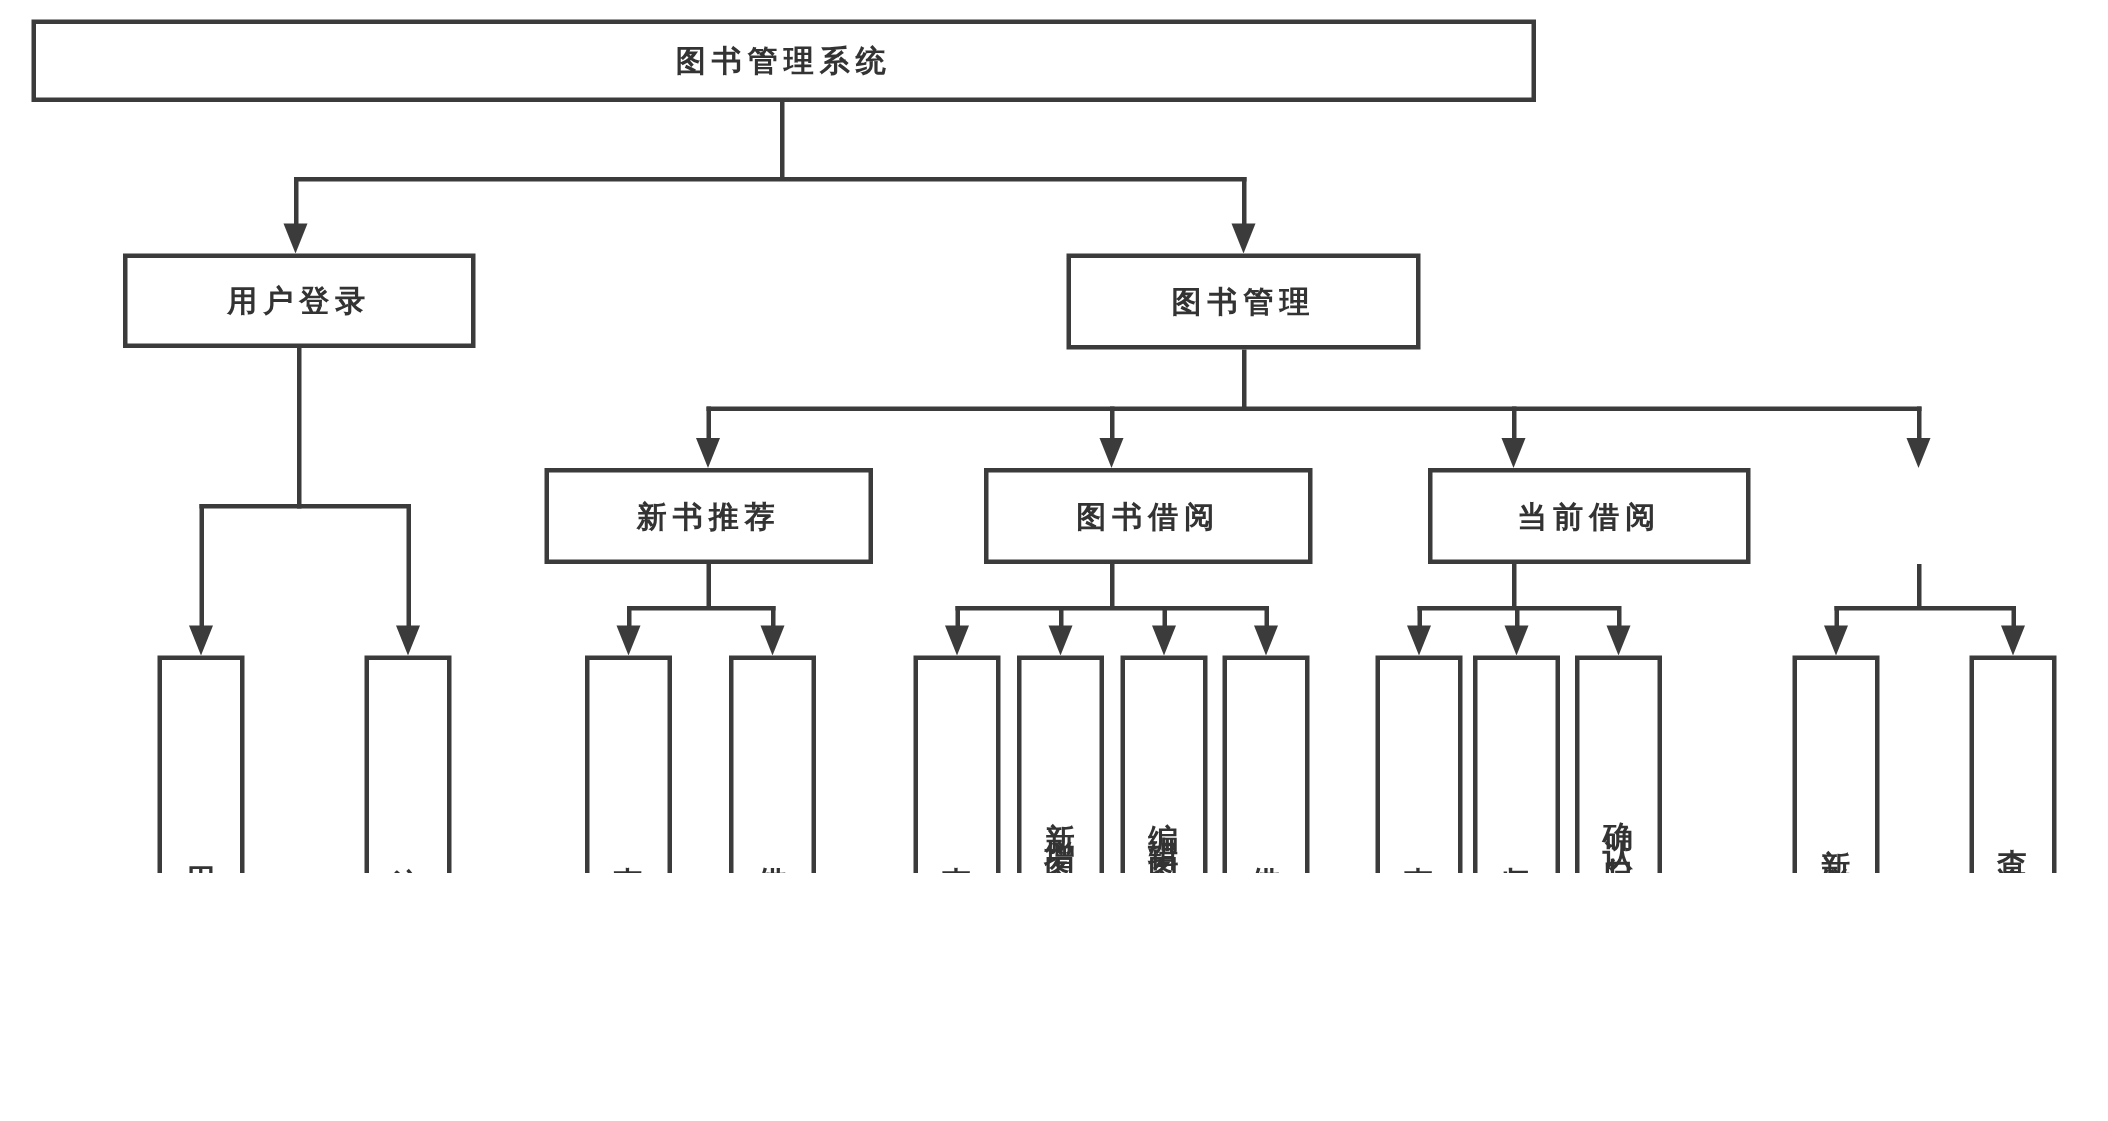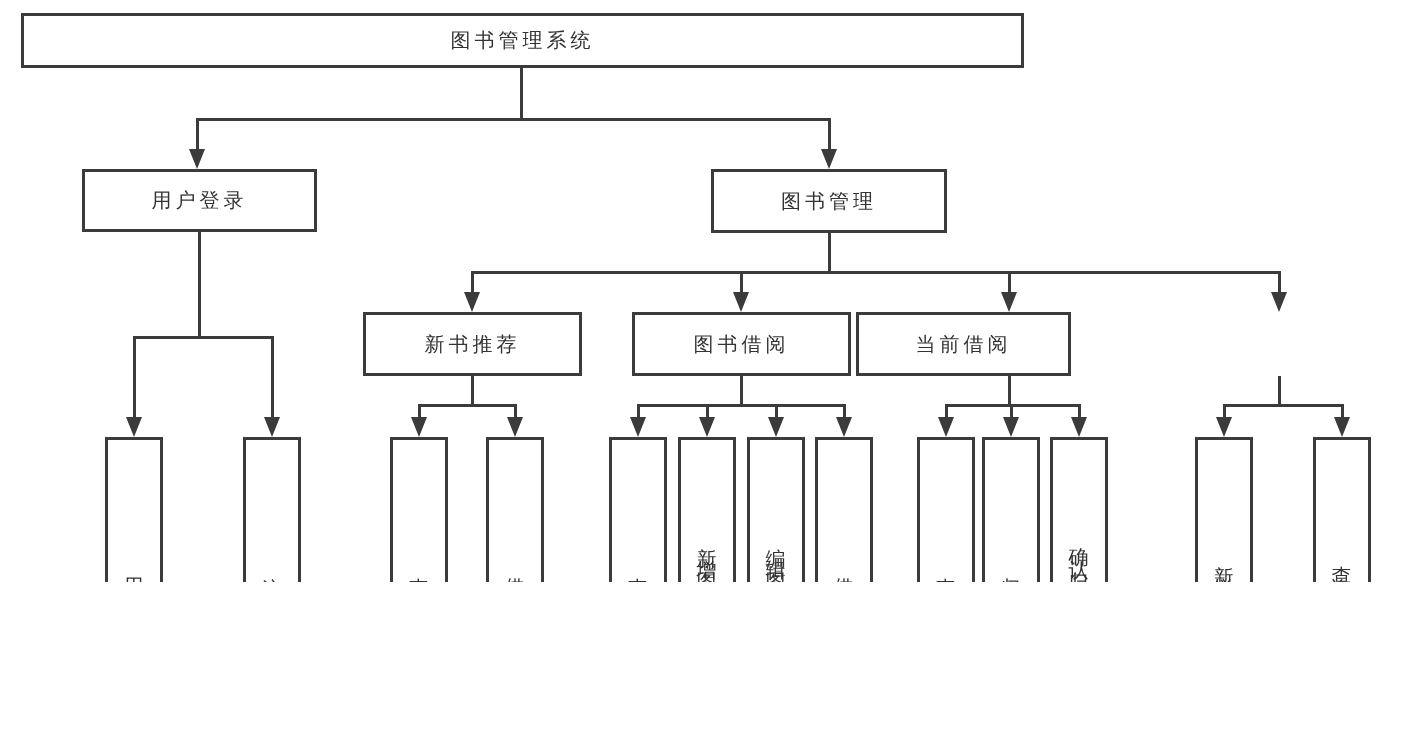--- a/index.html
+++ b/index.html
@@ -9,20 +9,21 @@
     --watermark:#b9b9b9;
   }
   html,body{margin:0;padding:0;background:var(--background);}
   .canvas{
     position:relative;
     width:1405px;height:582px;
     background:var(--background);
     font-family:"DejaVu Sans","Liberation Sans",sans-serif;
     color:var(--text);
     overflow:hidden;
+    font-weight:bold;
   }
   
   .vline{position:absolute;width:3px;background:var(--line);}
   .hline{position:absolute;height:3px;background:var(--line);}
   .arrow{
     position:absolute;width:0;height:0;
     border-left:8px solid transparent;
     border-right:8px solid transparent;
     border-top:20px solid var(--line);
   }
@@ -131,24 +132,24 @@
   <div class="node node-h" style="left:82px;top:169px;width:235px;height:63px">
     <span>用户登录</span>
   </div>
   <div class="node node-h" style="left:363px;top:312px;width:219px;height:64px">
     <span>新书推荐</span>
   </div>
 
   <div class="node node-h" style="left:711px;top:169px;width:236px;height:64px">
     <span>图书管理</span>
   </div>
-  <div class="node node-h" style="left:632px;top:312px;width:219px;height:64px">
+  <div class="node node-h" style="left:656px;top:312px;width:219px;height:64px">
     <span>图书借阅</span>
   </div>
-  <div class="node node-h" style="left:856px;top:312px;width:215px;height:64px">
+  <div class="node node-h" style="left:952px;top:312px;width:215px;height:64px">
     <span>当前借阅</span>
   </div>
 
   <div class="node node-v" style="left:105px;top:437px;width:58px;height:297px">
     <span class="vtext">用户登录</span>
   </div>
   <div class="node node-v" style="left:243px;top:437px;width:58px;height:297px">
     <span class="vtext">注销登录</span>
   </div>
 

